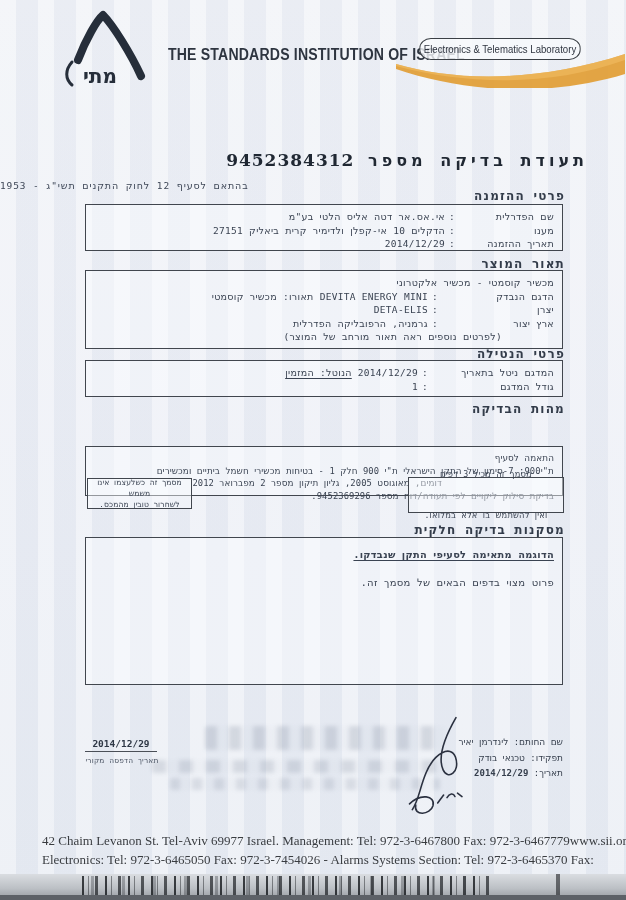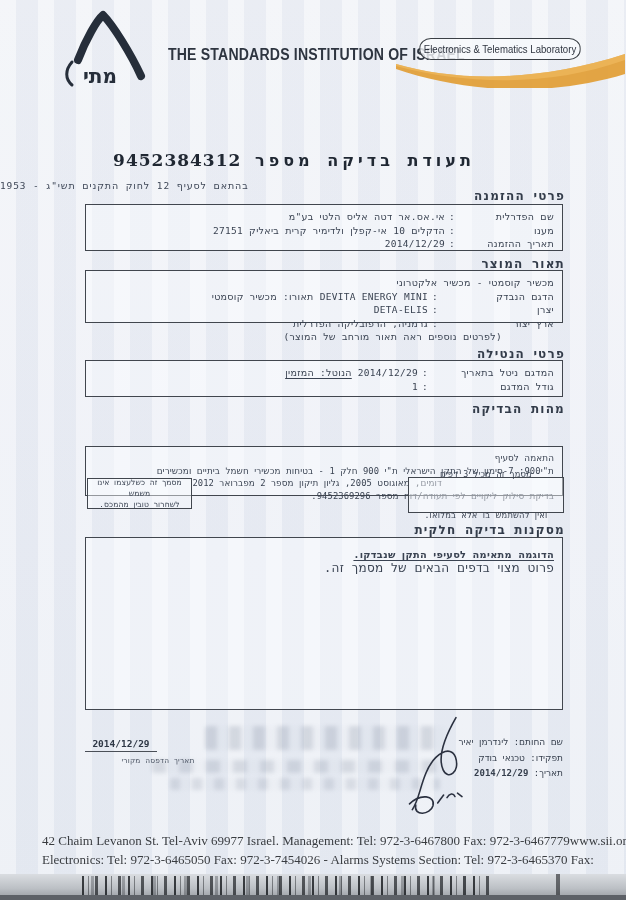--- a/index.html
+++ b/index.html
@@ -20,21 +20,21 @@
     transform:scaleX(.88); transform-origin:left center; white-space:nowrap;
   }
   .lab-oval{
     left:416px; top:38px; width:166px; height:20px; border:1.3px solid #3a3f45;
     border-radius:12px/10px; background:rgba(248,250,253,.8);
     display:flex; align-items:center; justify-content:center;
     font-family:"Liberation Sans",sans-serif; font-size:10px; color:#2f3540;
     transform:scaleX(.96); white-space:nowrap;
   }
   
-  .doc-title{ left:0; top:150px; width:588px; text-align:center; direction:rtl;
+  .doc-title{ left:0; top:150px; width:588px; direction:rtl;
     font-size:16px; font-weight:bold; color:#202833; letter-spacing:4px; white-space:nowrap;}
   .doc-title .num{font-family:"DejaVu Serif",serif; font-size:17px; letter-spacing:1px;}
   .doc-sub{ left:0; top:180px; width:626px; text-align:left; direction:rtl;
     font-size:9.5px; letter-spacing:.9px; color:#3d4656;}
   
   .sec-head{ right:61px; direction:rtl; font-size:12px; font-weight:bold;
     letter-spacing:1.2px; color:#333c4a; white-space:nowrap;}
   .sec-box{ left:85px; width:478px; border:1px solid #41464e;
     background:rgba(251,252,255,.45); direction:rtl; box-sizing:border-box;
     padding:5px 8px; font-size:9.5px; letter-spacing:.3px; line-height:13.5px;}
@@ -51,27 +51,27 @@
   .indent{padding-right:112px;}
   
   .disc{ border:1px solid #41464e; direction:rtl; box-sizing:border-box;
     display:flex; flex-direction:column; justify-content:center; text-align:center;
     background:rgba(251,252,255,.45);}
   .disc-pages{ left:408px; top:477px; width:156px; height:36px; font-size:8.3px; line-height:13px; letter-spacing:.2px;gap:28px;}
   .disc-results{ left:221px; top:471px; width:169px; height:45px; border-width:1.5px;
     font-size:12px; font-weight:bold; line-height:16px; letter-spacing:.8px; color:#2b3442;}
   .disc-customs{ left:87px; top:478px; width:105px; height:31px; font-size:7.6px; line-height:11px; letter-spacing:.1px;}
   
-  .concl-box{ top:537px; height:173px; padding-top:10px;}
+  .concl-box{ top:537px; height:148px; padding-top:10px;}
   .concl-line1{font-weight:bold; font-size:9.8px;}
-  .concl-line2{font-size:12px;}
+  .concl-line2{margin-top:14px; font-size:10px;}
   
   .print-date{ left:85px; top:738px; width:72px; text-align:center;
     font-size:9.5px; font-weight:bold; border-bottom:1px solid #4a4f57; padding-bottom:2px; color:#2f3846;}
-  .print-date-cap{ left:80px; top:756px; width:84px; text-align:center; font-size:7.4px; color:#4a5362; letter-spacing:.2px;margin-left:36px;}
+  .print-date-cap{ left:80px; top:756px; width:84px; text-align:center; font-size:7.4px; color:#4a5362; letter-spacing:.2px;}
   .sig-lines{ right:63px; top:735px; direction:rtl; font-size:9px; line-height:15.5px; white-space:nowrap; color:#353e4c;}
   .sig-lines .v{font-weight:bold;}
   
   .ghost{filter:blur(2px); opacity:.38; border-radius:3px;}
   .ghost1{ left:205px; top:726px; width:240px; height:24px;
     background:repeating-linear-gradient(90deg, rgba(104,116,138,.55) 0 12px, rgba(104,116,138,.08) 12px 24px);}
   .ghost2{ left:152px; top:760px; width:296px; height:13px;
     background:repeating-linear-gradient(90deg, rgba(104,116,138,.5) 0 14px, rgba(104,116,138,.07) 14px 27px);}
   .ghost3{ left:170px; top:778px; width:270px; height:12px;
     background:repeating-linear-gradient(90deg, rgba(104,116,138,.45) 0 10px, rgba(104,116,138,.07) 10px 22px);}
@@ -134,21 +134,21 @@
         <span class="val">הדקלים 10 אי-קפלן ולדימיר קרית ביאליק 27151</span>
     </div>
     <div class="row g-order">
       <span class="lbl">תאריך ההזמנה</span>
         <span class="col">:</span>
         <span class="val">2014/12/29</span>
     </div>
   </div>
 
   <div class="abs sec-head" style="top:257px;">תאור המוצר</div>
-  <div class="abs sec-box" style="top:270px; height:53px;">
+  <div class="abs sec-box" style="top:270px; height:79px;">
     <div>מכשיר קוסמטי - מכשיר אלקטרוני</div>
     <div class="row g-prod">
       <span class="lbl">הדגם הנבדק</span>
         <span class="col">:</span>
         <span class="val">DEVITA ENERGY MINI תאורו: מכשיר קוסמטי</span>
     </div>
     <div class="row g-prod">
       <span class="lbl">יצרן</span>
         <span class="col">:</span>
         <span class="val">DETA-ELIS</span>

